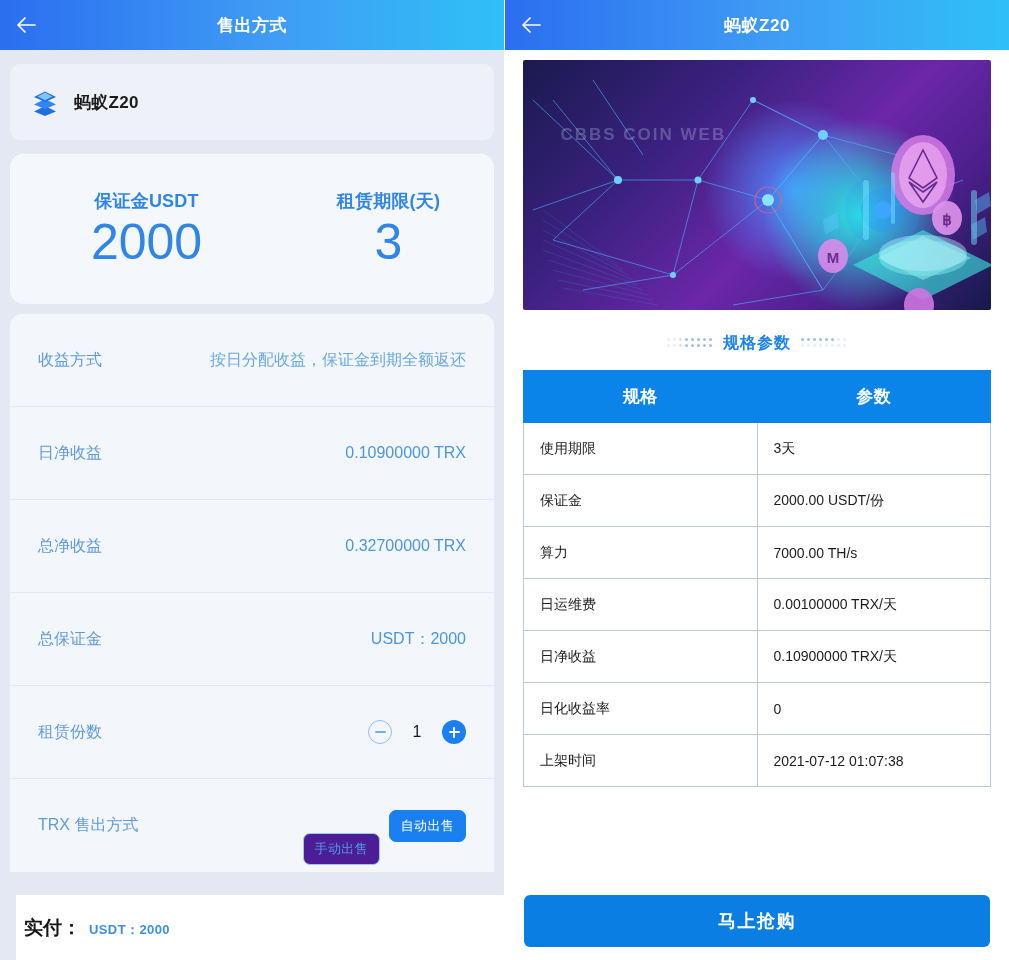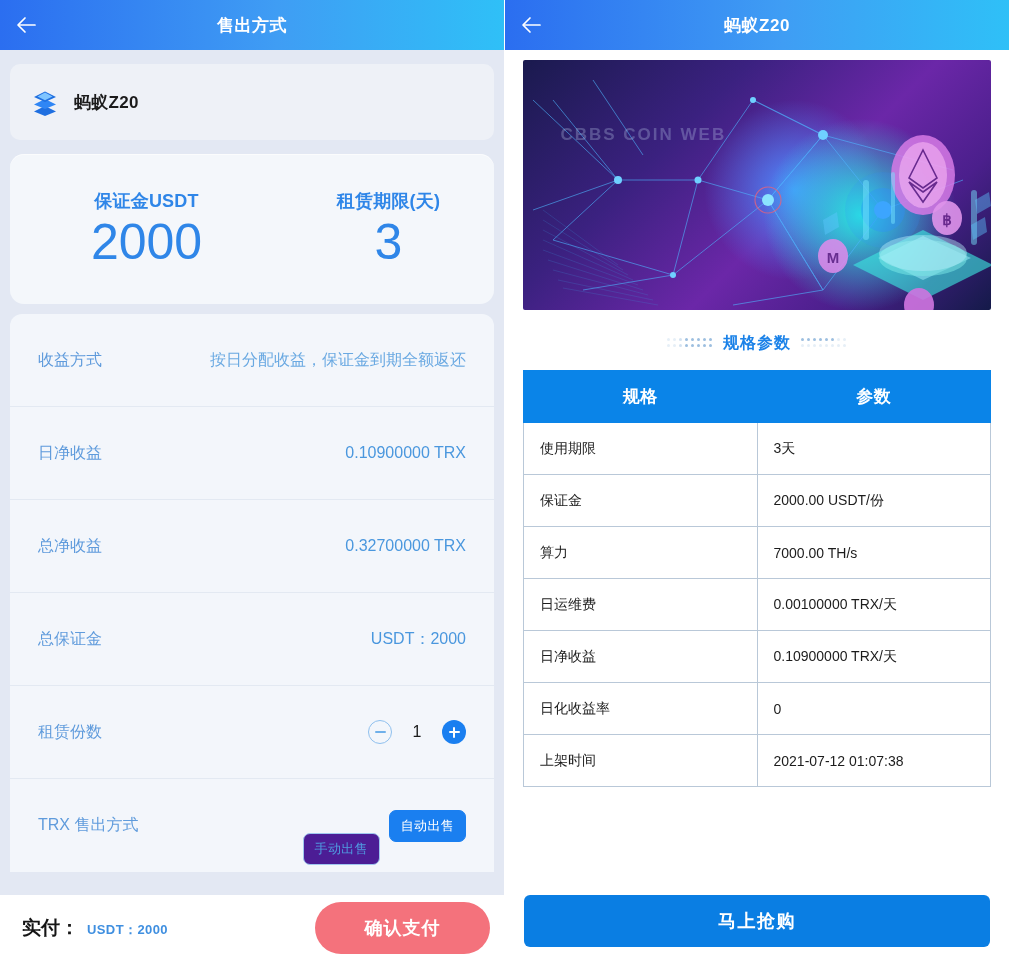--- a/index.html
+++ b/index.html
@@ -104,24 +104,24 @@
   .segment { display: flex; align-items: center; gap: 9px; }
   .seg-btn {
     font-size: 13px; padding: 6px 11px; border-radius: 7px;
     cursor: pointer; white-space: nowrap; letter-spacing: .3px;
   }
   .seg-btn.inactive { border: 1.4px solid #9fc7ef; color: #4f9ae0; background: #4c1d95; margin-top: 47px; }
   .seg-btn.active { background: #1a7ff0; color: #ffffff; border: 1.4px solid #1a7ff0; }
 
   
   .paybar {
-    position: absolute; left: 0; right: 0; bottom: 0;
+    position: absolute; left: 16px; right: 0; bottom: 0;
     height: 65px; background: #ffffff;
     display: flex; align-items: center; justify-content: space-between;
-    padding: 0 14px 0 22px;
+    padding: 0 14px 0 8px;
   }
   .pay-left { display: flex; align-items: baseline; gap: 8px; }
   .pay-label { font-size: 19px; font-weight: 700; color: #151515; }
   .pay-amount { font-size: 13px; font-weight: 700; color: #3f8fe0; letter-spacing: .4px; }
   .pay-btn {
     background: #f4727c; color: #ffffff;
     font-size: 18px; font-weight: 700; letter-spacing: 1px;
     border: none; border-radius: 26px;
     width: 175px; height: 52px; cursor: pointer;
   }
@@ -268,21 +268,20 @@
         </span>
       </div>
 
     </div>
 
     <div class="paybar">
       <span class="pay-left">
         <span class="pay-label">实付：</span>
         <span class="pay-amount">USDT：2000</span>
       </span>
-      <button class="pay-btn">确认支付</button>
     </div>
 
   </div>
 
   <div class="panel-gap"></div>
 
   <div class="panel panel-right">
 
     <div class="appbar">
       <div class="back-icon">

